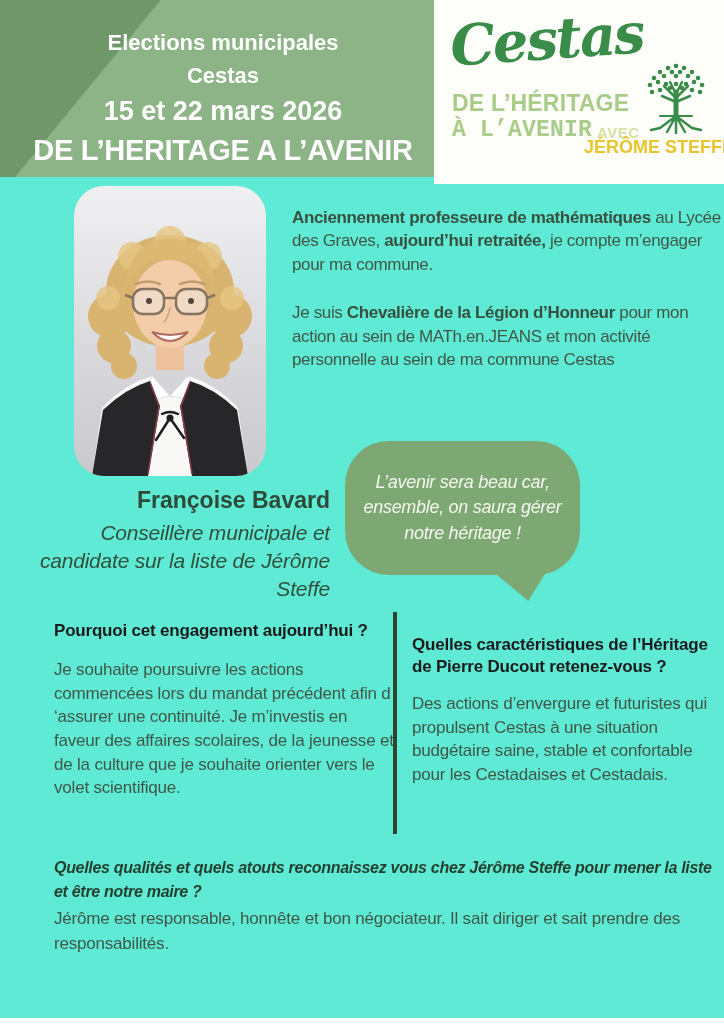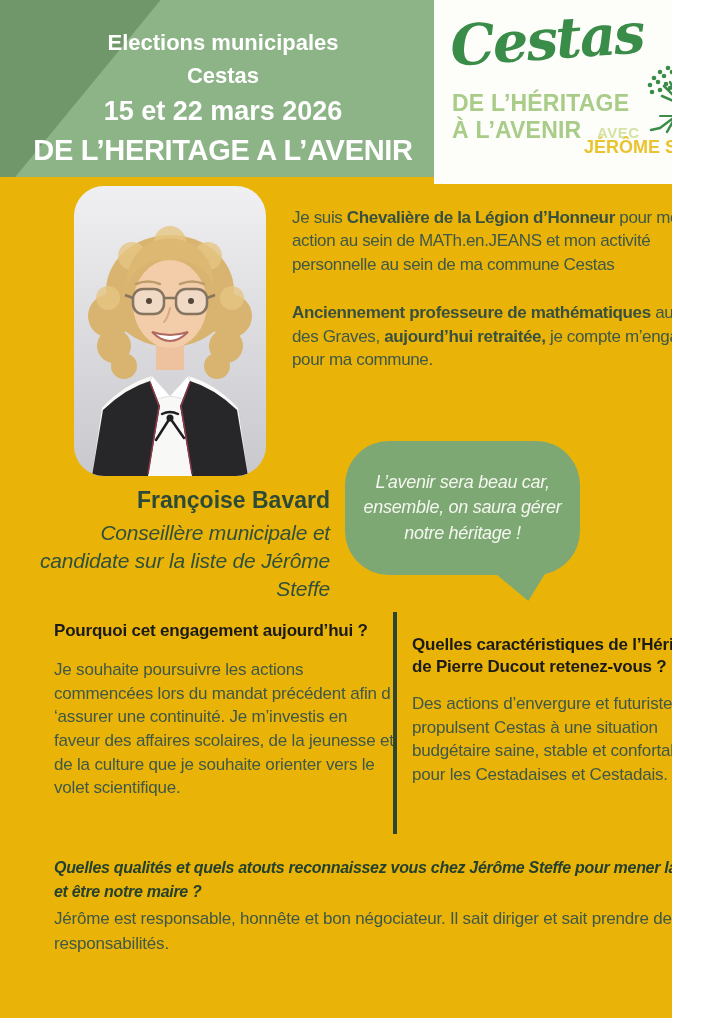--- a/index.html
+++ b/index.html
@@ -3,23 +3,23 @@
 <meta charset="utf-8">
 <style>
   * { margin: 0; padding: 0; box-sizing: border-box; }
   html, body { width: 724px; }
   body {
     font-family: "Liberation Sans", "DejaVu Sans", sans-serif;
     background: #ffffff;
   }
   .page {
     position: relative;
-    width: 672px;
+    width: 724px;
     height: 1024px;
-    background: #eab308;
+    background: #5eead4;
     overflow: hidden;
     padding-left: 39px;
   }
 
   
   .banner {
     position: absolute; left: 0; top: 0;
     width: 434px; height: 177px;
     background: #8db486;
   }
@@ -49,21 +49,21 @@
     font-size: 56px; color: #3a8c49;
     transform: rotate(-4deg);
     letter-spacing: -2px;
   }
   .logo-tag1, .logo-tag2 {
     position: absolute; left: 18px;
     font-size: 23px; font-weight: bold; color: #a9cc88;
     letter-spacing: 0.2px; white-space: nowrap;
   }
   .logo-tag1 { top: 90px; }
-  .logo-tag2 { top: 117px; }
+  .logo-tag2 { top: 117px; font-family: Liberation Mono, monospace; }
   .logo-avec {
     position: absolute; left: 163px; top: 124px;
     font-size: 15px; font-weight: bold; color: #d5e2a5; letter-spacing: 0.5px;
   }
   .logo-candidate {
     position: absolute; left: 150px; top: 137px;
     font-size: 18px; font-weight: bold; color: #e9c42e; white-space: nowrap;
   }
   .logo-tree { position: absolute; right: 4px; top: 58px; }
 
@@ -262,22 +262,22 @@
       <path d="M174,290 L163,224 Q140,202 116,195 L106,220 L118,290 Z" fill="#27272a"></path>
       <path d="M76,196 L85,220 L74,288" stroke="#8b3a4a" stroke-width="1.5" fill="none"></path>
       <path d="M116,196 L107,220 L118,288" stroke="#8b3a4a" stroke-width="1.5" fill="none"></path>
 
       <circle cx="96" cy="232" r="3.5" fill="#1e1e20"></circle>
       <path d="M96,232 L82,254 M96,232 L110,252 M88,228 Q96,224 104,228" stroke="#1e1e20" stroke-width="2.5" fill="none" stroke-linecap="round"></path>
     </svg>
   </div>
 
   <div class="intro">
+    <p><b>Anciennement professeure de mathématiques</b><span> au Lycée des Graves, </span><b>aujourd’hui retraitée,</b><span> je compte m’engager pour ma commune.</span></p>
     <p><span>Je suis </span><b>Chevalière de la Légion d’Honneur</b><span> pour mon action au sein de MATh.en.JEANS et mon activité personnelle au sein de ma commune Cestas</span></p>
-    <p><b>Anciennement professeure de mathématiques</b><span> au Lycée des Graves, </span><b>aujourd’hui retraitée,</b><span> je compte m’engager pour ma commune.</span></p>
   </div>
 
   <div class="bubble">
     <div class="bubble-tail"></div>
     <div class="bubble-text">L’avenir sera beau car, ensemble, on saura gérer notre héritage !</div>
   </div>
 
   <div class="person">
     <div class="person-name">Françoise Bavard</div>
     <div class="person-title">Conseillère municipale et candidate sur la liste de Jérôme Steffe</div>

